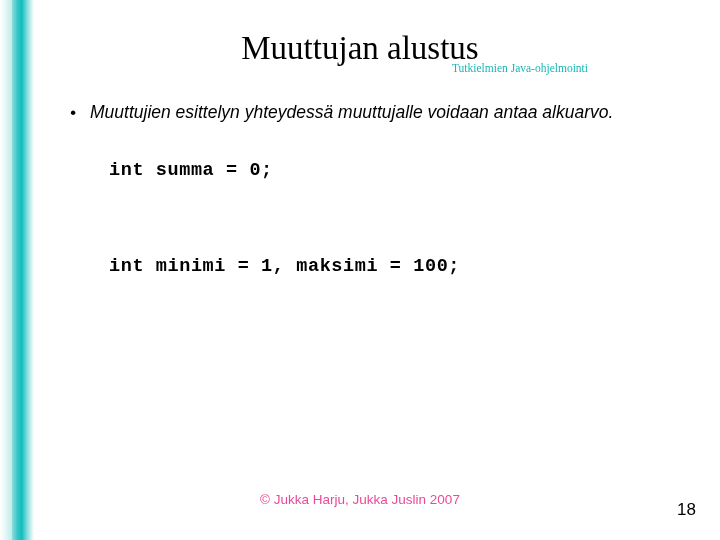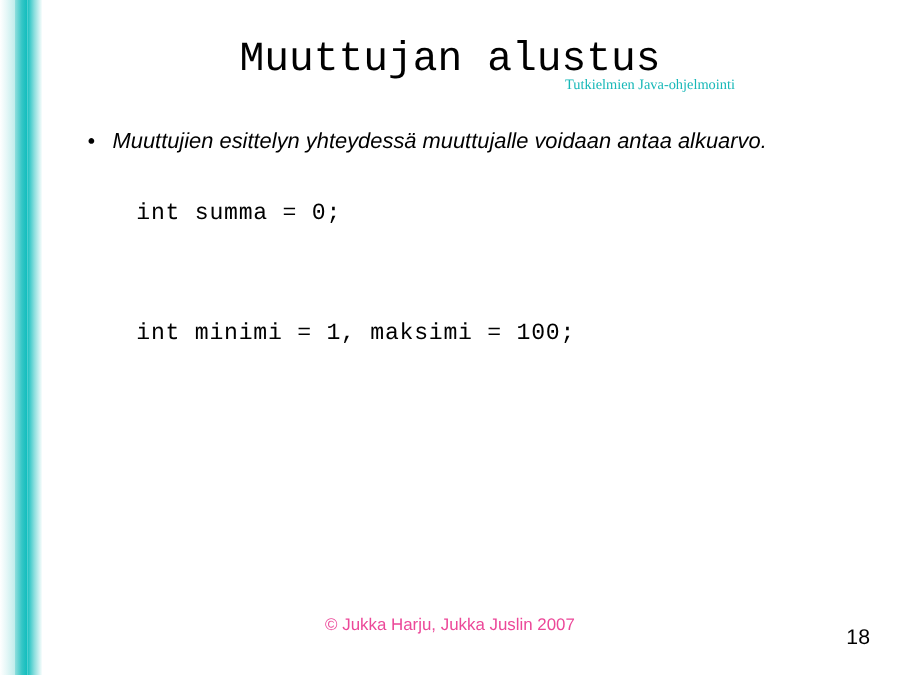--- a/index.html
+++ b/index.html
@@ -50,21 +50,21 @@
   .title {
     position: absolute;
     left: 60px;
     top: 28px;
     width: 600px;
     text-align: center;
     font-size: 33px;
     line-height: 40px;
     color: #000000;
     font-weight: normal;
-    font-family: Liberation Mono, monospace;
+    font-family: Liberation Serif, serif;
     white-space: nowrap;
   }
   .subtitle {
     position: absolute;
     left: 452px;
     top: 62px;
     font-size: 11.5px;
     color: #17b8b8;
     font-family: "Liberation Serif", serif;
     letter-spacing: 0px;
@@ -94,20 +94,21 @@
     line-height: 25px;
     color: #000000;
   }
   .code {
     font-family: "Liberation Mono", "DejaVu Sans Mono", monospace;
     font-size: 18.5px;
     line-height: 24px;
     color: #000000;
     letter-spacing: 0.6px;
     white-space: pre;
+    font-weight: bold;
   }
   .sp-1 { height: 34px; }
   .sp-2 { height: 38px; }
   .sp-3 { height: 34px; }
   .indent-code { padding-left: 47px; }
 
   .footer {
     position: absolute;
     left: 0;
     top: 492px;

